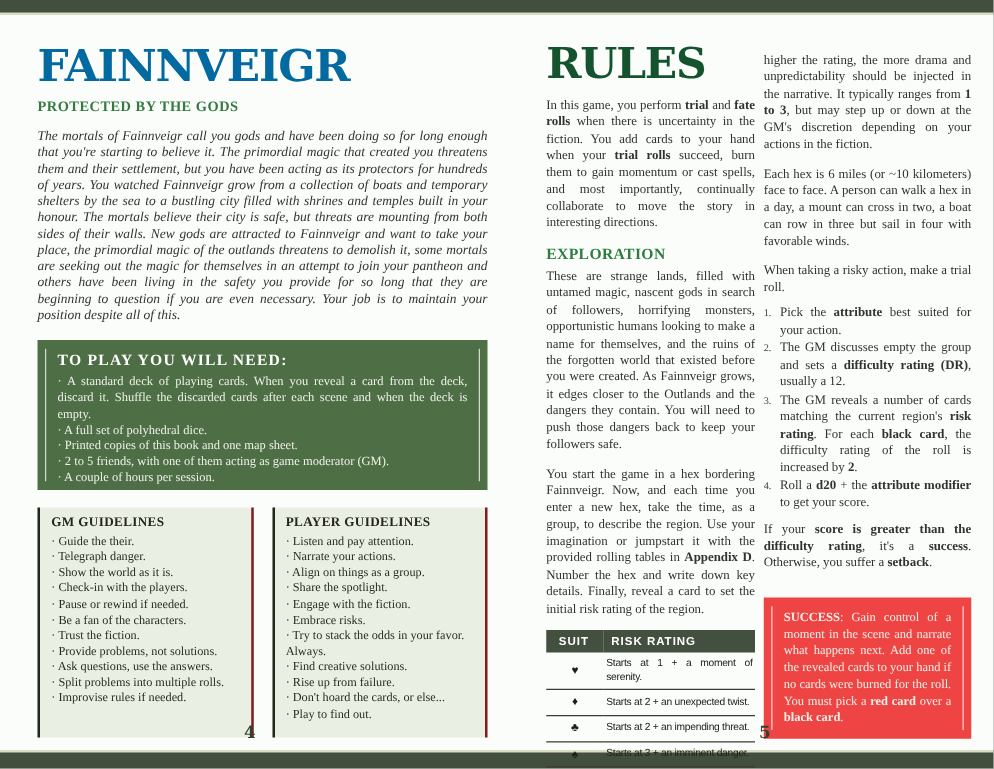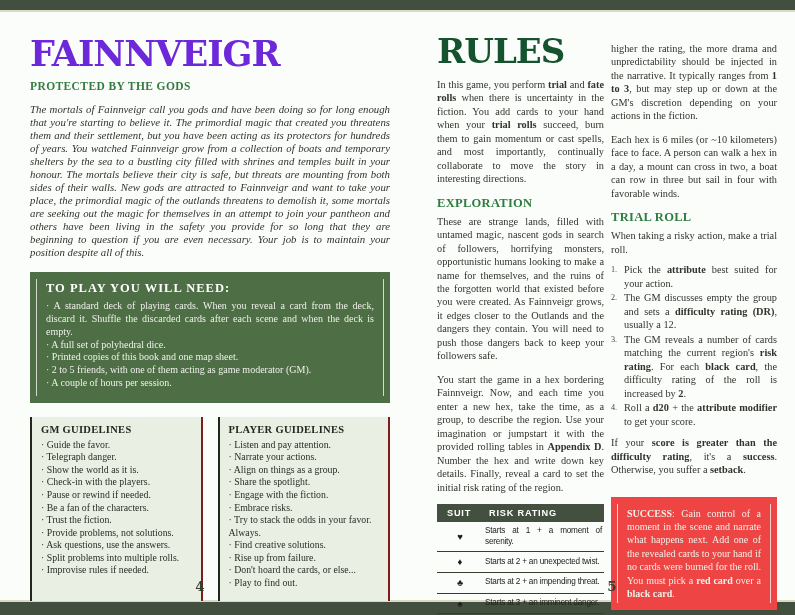--- a/index.html
+++ b/index.html
@@ -5,26 +5,26 @@
   html,body{margin:0;padding:0;background:#888;}
   .spread{position:relative;width:795px;height:615px;background:#fbfdfb;
           font-family:"Liberation Serif",serif;overflow:hidden;margin:0 auto;}
   .bar-top{position:absolute;top:0;left:0;right:0;height:10px;background:#424e3e;
            border-bottom:2px solid #d8dcc4;}
   .bar-bottom{position:absolute;bottom:0;left:0;right:0;height:13px;background:#424e3e;
            border-top:2px solid #d8dcc4;}
 
   
   .page-left{position:absolute;left:30px;top:36px;width:360px;}
-  .doc-title{font-family:"DejaVu Serif",serif;font-weight:bold;color:#6d28d9;
+  .doc-title{font-family:"DejaVu Serif",serif;font-weight:bold;color:#0369a1;
              font-size:35px;line-height:1.05;letter-spacing:-1px;margin:0 0 7px;}
   .subtitle{color:#357a40;font-weight:bold;font-size:11.5px;letter-spacing:.4px;margin:0 0 5px;}
   .body-i{font-style:italic;font-size:10.8px;line-height:1.21;color:#33332d;text-align:justify;}
 
-  .greenbox{background:#4e6e46;color:#eef1e8;padding:9px 16px 13px;position:relative;margin-top:13px;}
+  .greenbox{background:#4e6e46;color:#eef1e8;padding:9px 16px 2px;position:relative;margin-top:13px;}
   .rule-l{position:absolute;left:6px;top:7px;bottom:7px;width:1px;background:rgba(255,255,255,.75);}
   .rule-r{position:absolute;right:6px;top:7px;bottom:7px;width:1px;background:rgba(255,255,255,.75);}
   .greenbox-title{font-weight:bold;font-size:12.5px;letter-spacing:1px;margin-bottom:4px;color:#ffffff;}
   .greenbox-item{font-size:10px;line-height:1.28;text-align:justify;}
   .greenbox-item::before{content:"·  ";}
 
   .guides{display:flex;gap:15px;margin-top:14px;}
   .guidebox{flex:1;background:#e9efe3;border-left:2px solid #20271d;border-right:2px solid #7f1d1d;
             padding:7px 9px 12px;}
   .guidebox-title{font-weight:bold;font-size:10.5px;color:#26261f;letter-spacing:.3px;margin-bottom:4px;}
@@ -81,21 +81,21 @@
       <div class="greenbox-item">A standard deck of playing cards. When you reveal a card from the deck, discard it. Shuffle the discarded cards after each scene and when the deck is empty.</div>
       <div class="greenbox-item">A full set of polyhedral dice.</div>
       <div class="greenbox-item">Printed copies of this book and one map sheet.</div>
       <div class="greenbox-item">2 to 5 friends, with one of them acting as game moderator (GM).</div>
       <div class="greenbox-item">A couple of hours per session.</div>
     </div>
 
     <div class="guides">
       <div class="guidebox">
         <div class="guidebox-title">GM GUIDELINES</div>
-        <div class="guide-item">Guide the favor.</div>
+        <div class="guide-item">Guide the their.</div>
         <div class="guide-item">Telegraph danger.</div>
         <div class="guide-item">Show the world as it is.</div>
         <div class="guide-item">Check-in with the players.</div>
         <div class="guide-item">Pause or rewind if needed.</div>
         <div class="guide-item">Be a fan of the characters.</div>
         <div class="guide-item">Trust the fiction.</div>
         <div class="guide-item">Provide problems, not solutions.</div>
         <div class="guide-item">Ask questions, use the answers.</div>
         <div class="guide-item">Split problems into multiple rolls.</div>
         <div class="guide-item">Improvise rules if needed.</div>
@@ -152,21 +152,20 @@
         </tr>
       </tbody>
     </table>
 
   </div>
 
   <div class="rcol2">
     <p class="rp-body"><span>higher the rating, the more drama and unpredictability should be injected in the narrative. It typically ranges from </span><span class="bold">1 to 3</span><span>, but may step up or down at the GM's discretion depending on your actions in the fiction.</span></p>
     <p class="rp-body">Each hex is 6 miles (or ~10 kilometers) face to face. A person can walk a hex in a day, a mount can cross in two, a boat can row in three but sail in four with favorable winds.</p>
 
-    <div class="h2">TRIAL ROLL</div>
     <p class="rp-body" style="margin-bottom:7px">When taking a risky action, make a trial roll.</p>
 
     <div class="steps">
       <div class="step">
         <span class="step-n">1.</span>
         <span class="step-t"><span>Pick the </span><span class="bold">attribute</span><span> best suited for your action.</span></span>
       </div>
       <div class="step">
         <span class="step-n">2.</span>
         <span class="step-t"><span>The GM discusses empty the group and sets a </span><span class="bold">difficulty rating (DR)</span><span>, usually a 12.</span></span>

